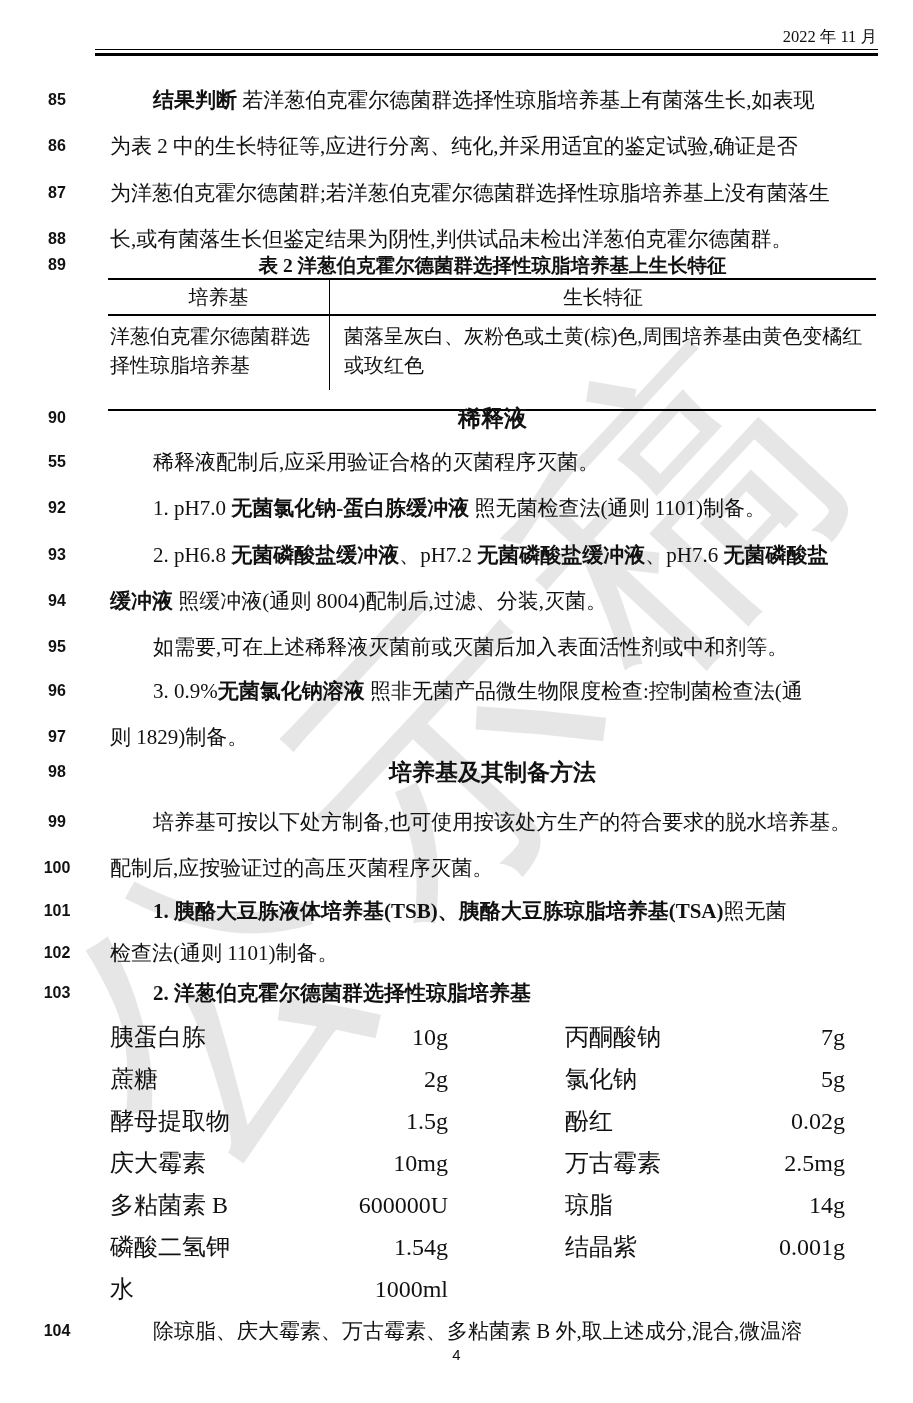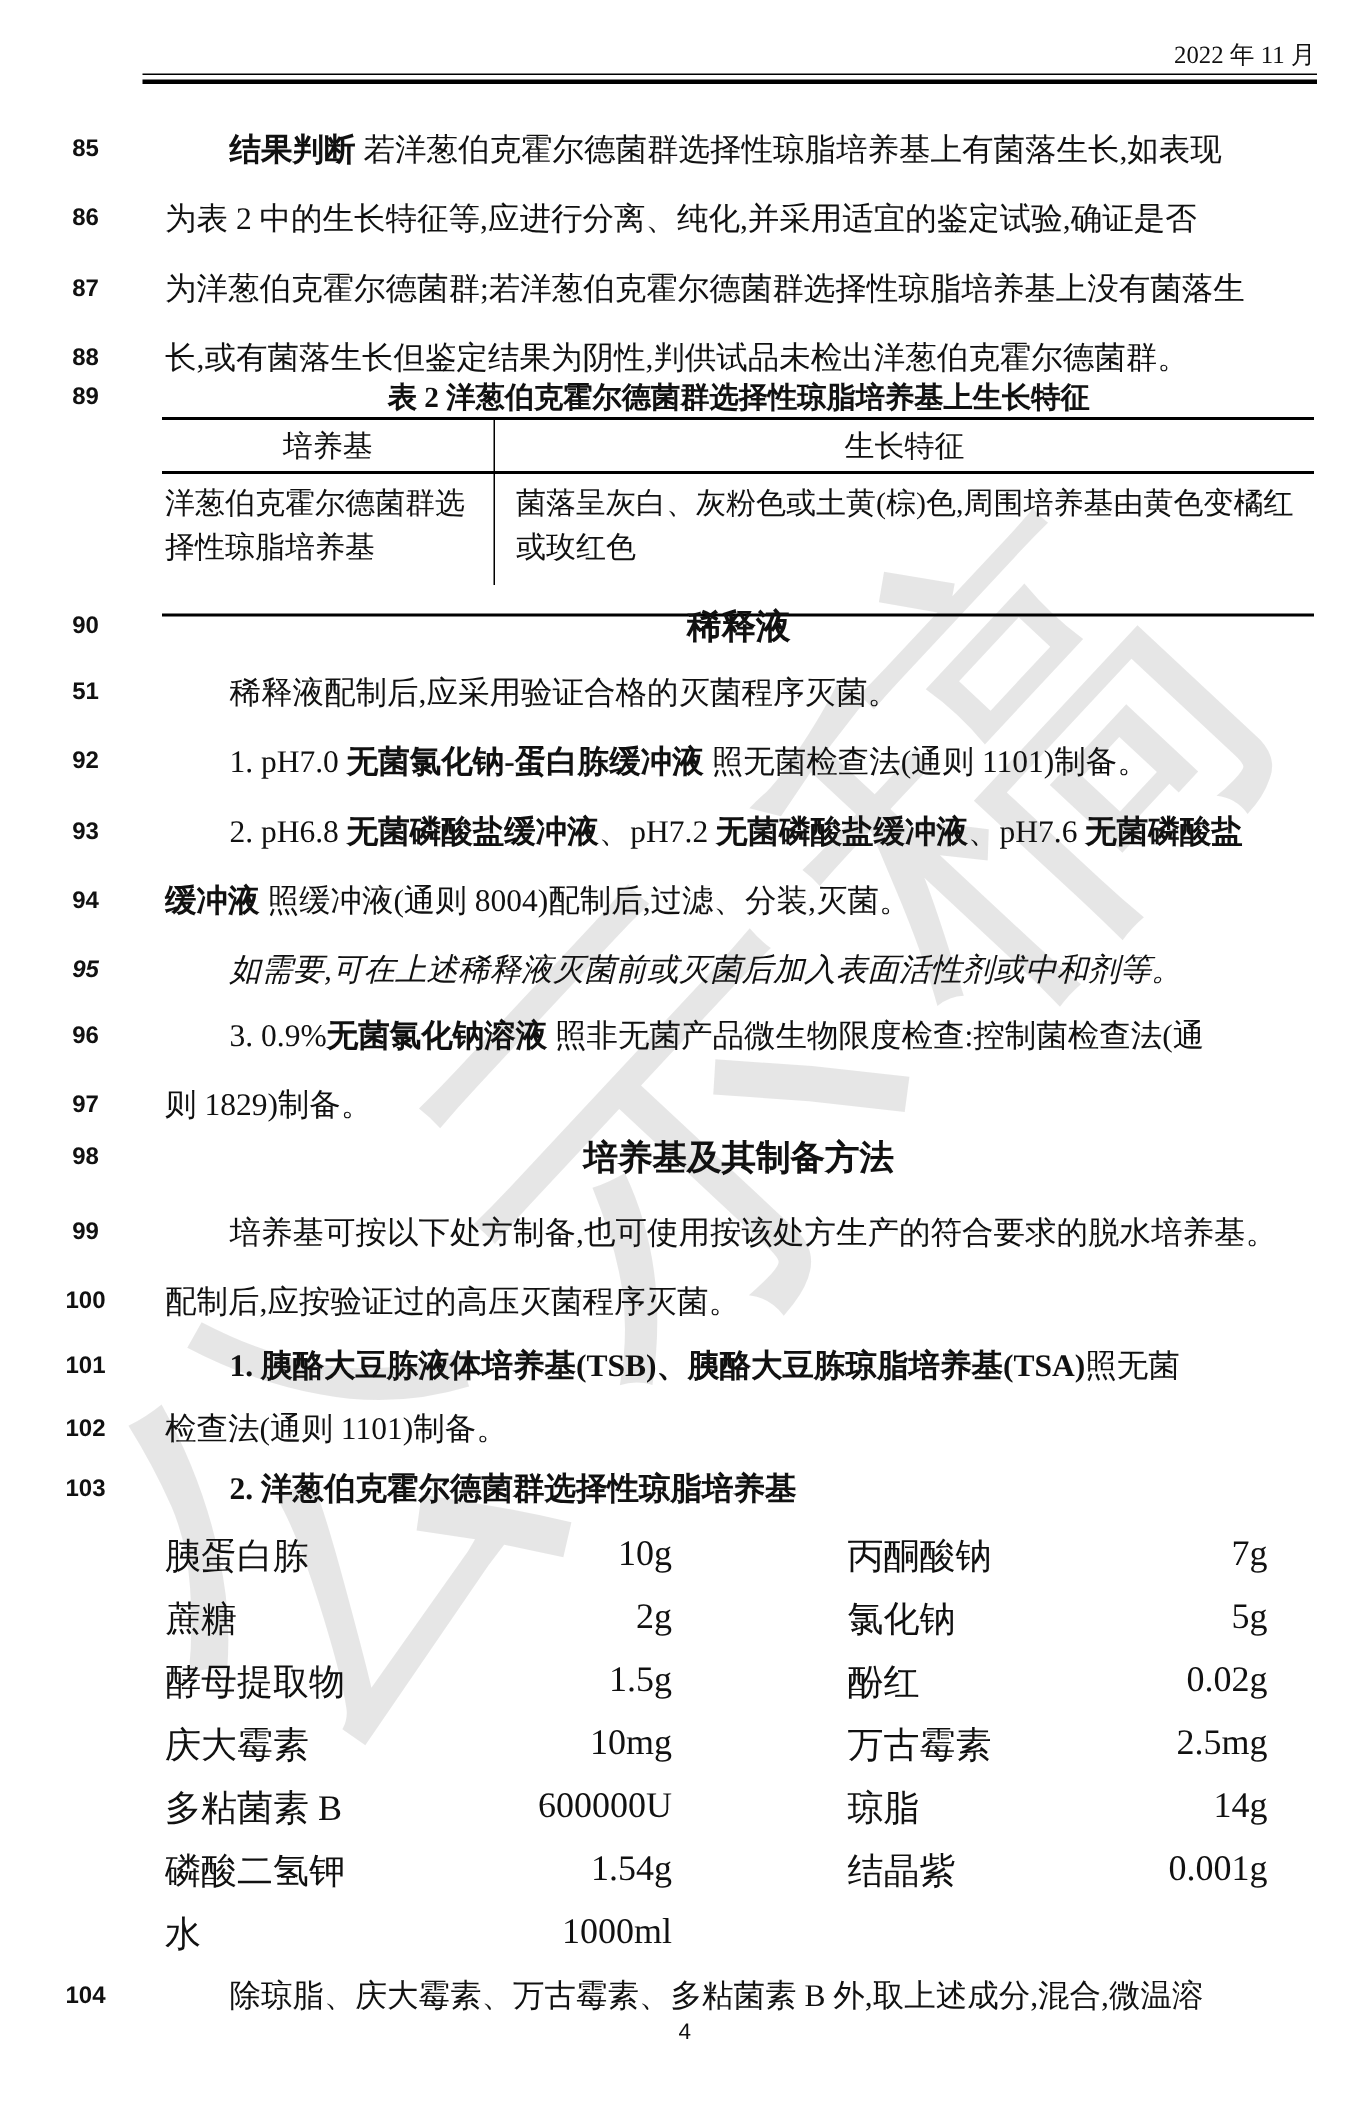--- a/index.html
+++ b/index.html
@@ -106,36 +106,36 @@
             <div class="bc1">洋葱伯克霍尔德菌群选择性琼脂培养基</div>
             <div class="bc2">菌落呈灰白、灰粉色或土黄(棕)色,周围培养基由黄色变橘红或玫红色</div>
           </div>
         </div>
       </div>
       <div class="block heading" style="top: 398px; height: 40px;">
         <span class="lineno">90</span>
         <div class="htext">稀释液</div>
       </div>
       <div class="block para" style="top: 439px; height: 46px;">
-        <span class="lineno">51</span>
+        <span class="lineno">55</span>
         <div class="ptext ind"><span>稀释液配制后,应采用验证合格的灭菌程序灭菌。</span></div>
       </div>
       <div class="block para" style="top: 485px; height: 46px;">
         <span class="lineno">92</span>
         <div class="ptext ind"><span>1. pH7.0 </span><b>无菌氯化钠-蛋白胨缓冲液</b><span> 照无菌检查法(通则 1101)制备。</span></div>
       </div>
       <div class="block para" style="top: 532px; height: 46px;">
         <span class="lineno">93</span>
         <div class="ptext ind"><span>2. pH6.8 </span><b>无菌磷酸盐缓冲液</b><span>、pH7.2 </span><b>无菌磷酸盐缓冲液</b><span>、pH7.6 </span><b>无菌磷酸盐</b></div>
       </div>
       <div class="block para" style="top: 578px; height: 46px;">
         <span class="lineno">94</span>
         <div class="ptext"><b>缓冲液</b><span> 照缓冲液(通则 8004)配制后,过滤、分装,灭菌。</span></div>
       </div>
-      <div class="block para" style="top: 624px; height: 46px; font-style: italic;">
+      <div class="block para" style="top: 624px; height: 46px;">
         <span class="lineno">95</span>
         <div class="ptext ind"><span>如需要,可在上述稀释液灭菌前或灭菌后加入表面活性剂或中和剂等。</span></div>
       </div>
       <div class="block para" style="top: 668px; height: 46px;">
         <span class="lineno">96</span>
         <div class="ptext ind"><span>3. 0.9%</span><b>无菌氯化钠溶液</b><span> 照非无菌产品微生物限度检查:控制菌检查法(通</span></div>
       </div>
       <div class="block para" style="top: 714px; height: 46px; padding-left: 32px;">
         <span class="lineno">97</span>
         <div class="ptext"><span>则 1829)制备。</span></div>

